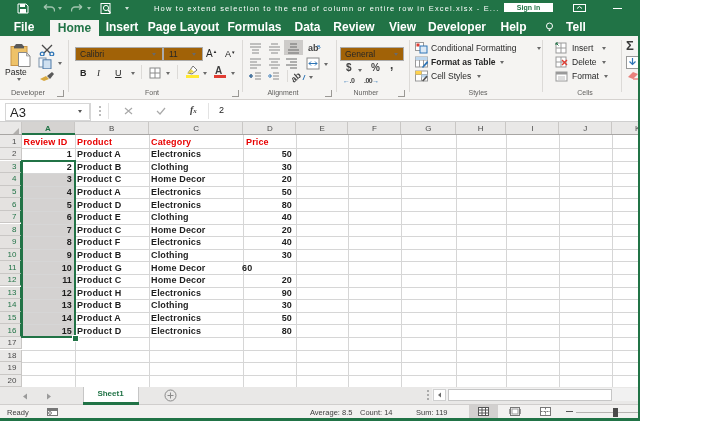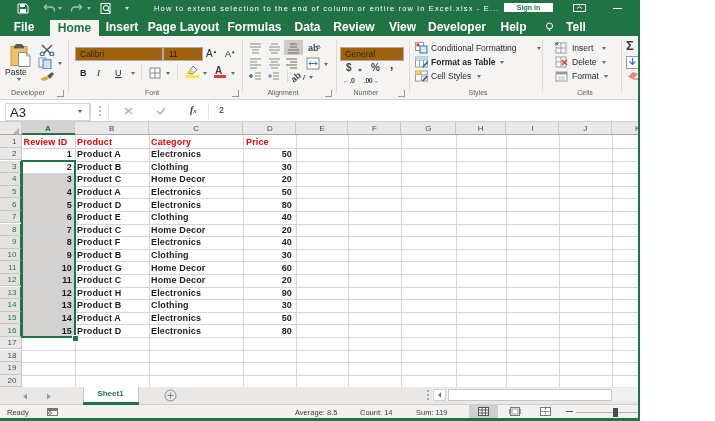--- a/index.html
+++ b/index.html
@@ -474,21 +474,21 @@
       <div class="cell" style="left:77px;top:115.3px;line-height:11.6px;">Product F</div>
       <div class="cell" style="left:151px;top:115.3px;line-height:11.6px;">Electronics</div>
       <div class="cell" style="left:242px;width:50px;text-align:right;top:115.3px;line-height:11.6px;">40</div>
       <div class="cell" style="left:22px;width:50px;text-align:right;top:127.89999999999999px;line-height:11.6px;">9</div>
       <div class="cell" style="left:77px;top:127.89999999999999px;line-height:11.6px;">Product B</div>
       <div class="cell" style="left:151px;top:127.89999999999999px;line-height:11.6px;">Clothing</div>
       <div class="cell" style="left:242px;width:50px;text-align:right;top:127.89999999999999px;line-height:11.6px;">30</div>
       <div class="cell" style="left:22px;width:50px;text-align:right;top:140.5px;line-height:11.6px;">10</div>
       <div class="cell" style="left:77px;top:140.5px;line-height:11.6px;">Product G</div>
       <div class="cell" style="left:151px;top:140.5px;line-height:11.6px;">Home Decor</div>
-      <div class="cell" style="left:242px;width:50px;text-align:right;top:140.5px;line-height:11.6px;">60</div>
+      <div class="cell" style="left:242px;width:50px;text-align:left;top:140.5px;line-height:11.6px;">60</div>
       <div class="cell" style="left:22px;width:50px;text-align:right;top:153.1px;line-height:11.6px;">11</div>
       <div class="cell" style="left:77px;top:153.1px;line-height:11.6px;">Product C</div>
       <div class="cell" style="left:151px;top:153.1px;line-height:11.6px;">Home Decor</div>
       <div class="cell" style="left:242px;width:50px;text-align:right;top:153.1px;line-height:11.6px;">20</div>
       <div class="cell" style="left:22px;width:50px;text-align:right;top:165.7px;line-height:11.6px;">12</div>
       <div class="cell" style="left:77px;top:165.7px;line-height:11.6px;">Product H</div>
       <div class="cell" style="left:151px;top:165.7px;line-height:11.6px;">Electronics</div>
       <div class="cell" style="left:242px;width:50px;text-align:right;top:165.7px;line-height:11.6px;">90</div>
       <div class="cell" style="left:22px;width:50px;text-align:right;top:178.29999999999998px;line-height:11.6px;">13</div>
       <div class="cell" style="left:77px;top:178.29999999999998px;line-height:11.6px;">Product B</div>
@@ -547,21 +547,21 @@
       <path d="M0.5 0.5 L3.5 3.5 L6.5 0.5z" fill="#6a6a6a"></path>
     </svg>
 
   <div id="statusbar">
     <div class="abs" style="left:7px;top:3px;">Ready</div>
     <svg class="abs" style="left:47px;top:3px" width="11" height="8" viewBox="0 0 11 8">
       <rect x="0.5" y="0.5" width="10" height="7" fill="#fff" stroke="#777"></rect>
       <rect x="0.5" y="0.5" width="10" height="2.5" fill="#777"></rect>
       <circle cx="3" cy="5" r="1.4" fill="none" stroke="#777"></circle>
     </svg>
-    <div class="abs" style="left:295px;top:3px;">Average: 8.5</div>
+    <div class="abs" style="left:310px;top:3px;">Average: 8.5</div>
     <div class="abs" style="left:360px;top:3px;">Count: 14</div>
     <div class="abs" style="left:416px;top:3px;">Sum: 119</div>
 
     <div class="abs" style="left:469px;top:0px;width:29px;height:13px;background:#d2d0cf;"></div>
     <svg class="abs" style="left:478px;top:2px" width="11" height="9" viewBox="0 0 11 9">
       <rect x="0.5" y="0.5" width="10" height="8" fill="#fff" stroke="#555"></rect>
       <path d="M0.5 3 h10 M0.5 6 h10 M4 0.5 v8 M7.5 0.5 v8" stroke="#555"></path>
     </svg>
     <svg class="abs" style="left:509px;top:2px" width="12" height="9" viewBox="0 0 12 9">
       <rect x="1.5" y="0.5" width="9" height="8" fill="#fff" stroke="#777"></rect>

